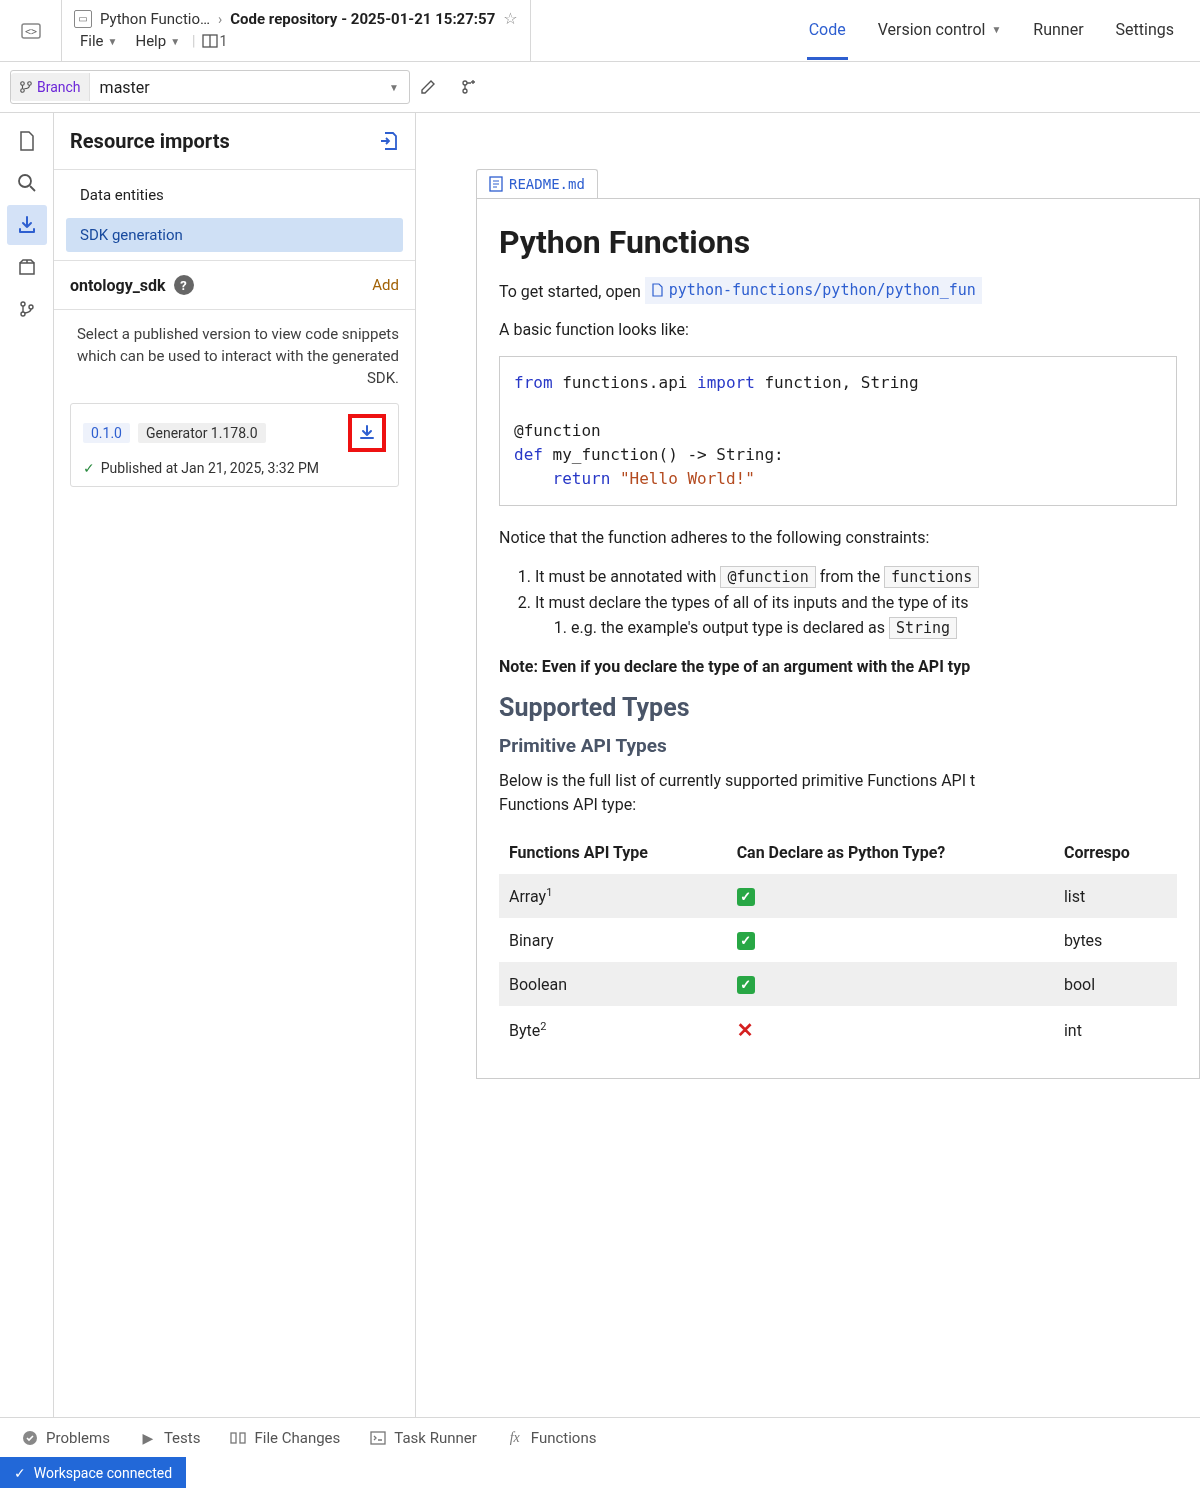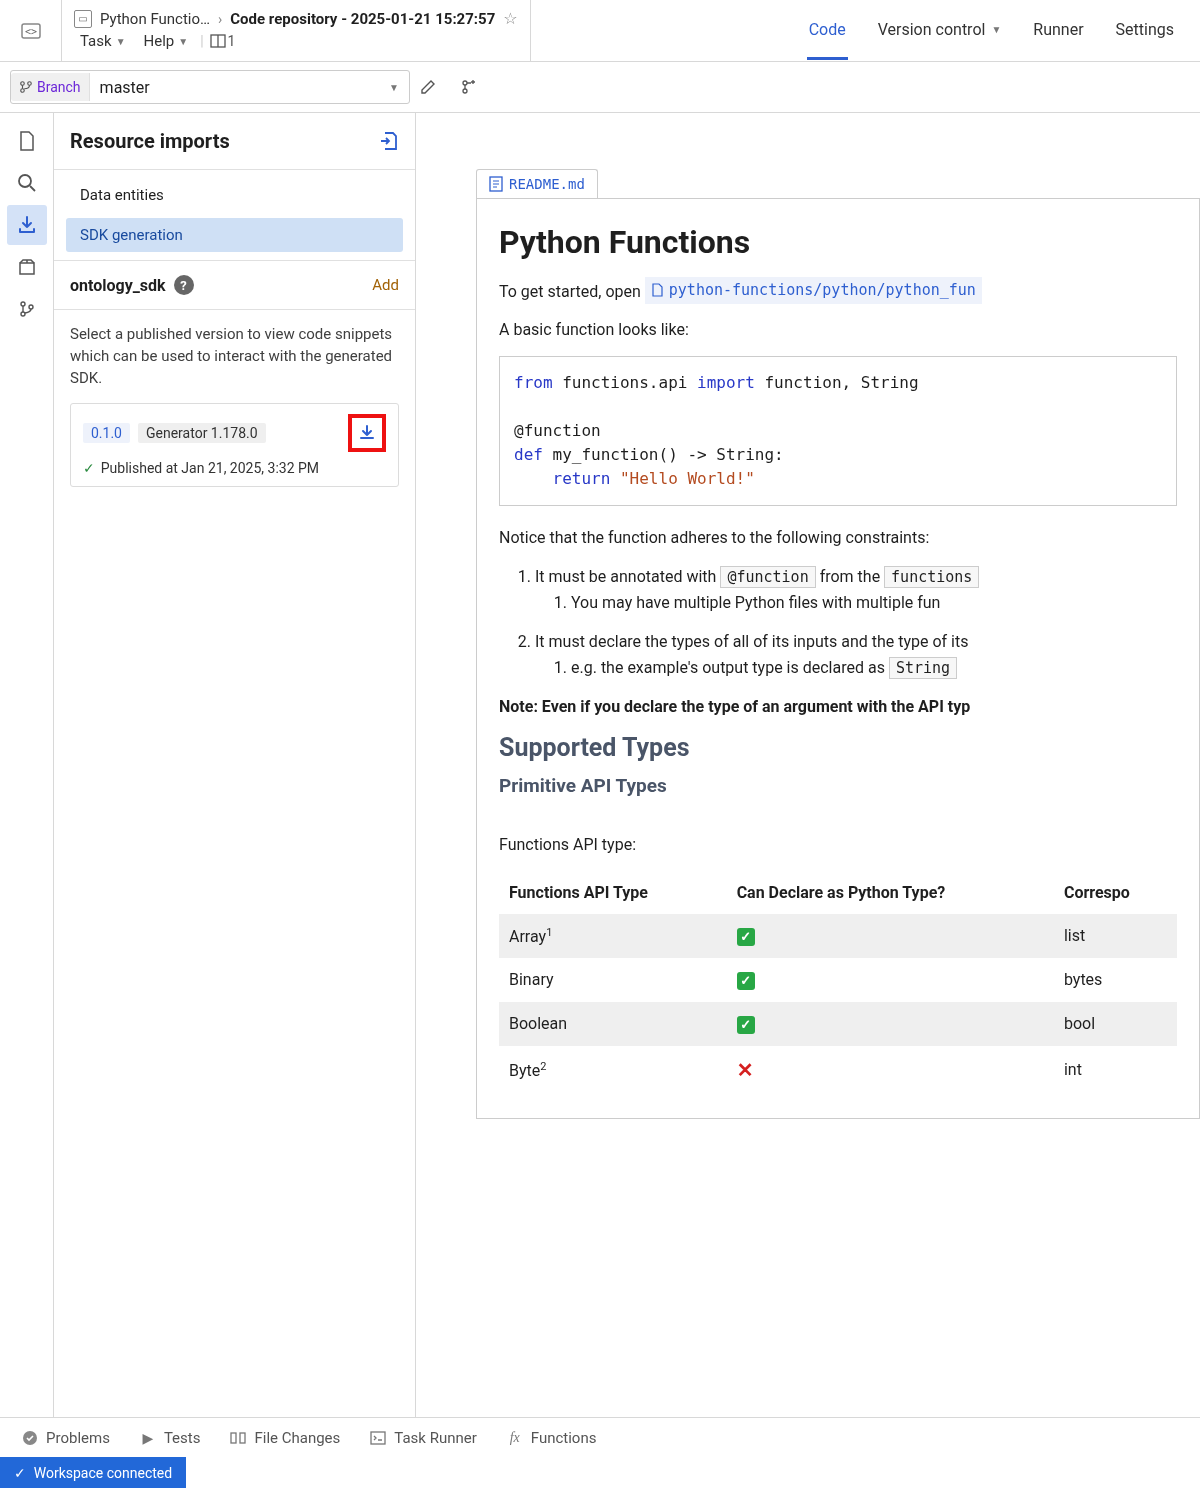--- a/index.html
+++ b/index.html
@@ -37,21 +37,21 @@
 .panel-title { font-size: 20px; font-weight: 700; }
 .panel-header-icon { color: #2e5fd0; font-size: 18px; }
 .sub-tabs { display: flex; padding: 8px 12px; gap: 6px; border-bottom: 1px solid #e0e0e0; flex-direction: column; }
 .sub-tab { padding: 8px 14px; font-size: 15px; border-radius: 3px; cursor: pointer; }
 .sub-tab.active { background: #cfe0f5; color: #184a9e; }
 .sdk-row { display: flex; align-items: center; justify-content: space-between; padding: 14px 16px; border-bottom: 1px solid #e0e0e0; }
 .sdk-name { display: flex; align-items: center; gap: 8px; font-weight: 700; font-size: 16px; }
 .help-badge { width: 20px; height: 20px; border-radius: 50%; background: #666; color: #fff; display: inline-flex; align-items: center; justify-content: center; font-size: 13px; font-weight: 700; }
 .add-link { color: #a16207; font-size: 15px; cursor: pointer; }
 .panel-body { padding: 14px 16px; }
-.panel-desc { color: #404040; font-size: 15px; line-height: 1.45; margin-bottom: 14px; }
+.panel-desc { color: #404040; font-size: 15px; line-height: 1.45; margin-bottom: 14px; text-align: right; }
 .version-card { border: 1px solid #dcdcdc; border-radius: 3px; padding: 10px 12px; }
 .vc-top { display: flex; align-items: center; justify-content: space-between; }
 .vc-badges { display: flex; align-items: center; gap: 8px; }
 .badge { padding: 2px 8px; border-radius: 2px; font-size: 14px; }
 .badge-ver { background: #eef2fb; color: #2e5fd0; }
 .badge-gen { background: #efefef; color: #333; }
 .dl-btn { width: 38px; height: 38px; display: flex; align-items: center; justify-content: center; border: 4px solid #e11; cursor: pointer; }
 .dl-icon { color: #2e5fd0; font-size: 18px; }
 .vc-foot { display: flex; align-items: center; gap: 6px; margin-top: 8px; color: #333; font-size: 14px; }
 .check { color: #2a8a3f; }
@@ -100,21 +100,21 @@
     <div class="breadcrumb-area">
       <div class="breadcrumb-row">
         <span class="bc-icon">▭</span>
         <span class="bc-trunc">Python Functio…</span>
         <span class="bc-sep">›</span>
         <span class="bc-bold">Code repository - 2025-01-21 15:27:57</span>
         <span class="star">☆</span>
       </div>
       <div class="menu-row">
         <div class="menu-item">
-            <span>Task</span>
+            <span>File</span>
             <span class="menu-caret">▼</span>
           </div>
         <div class="menu-item">
             <span>Help</span>
             <span class="menu-caret">▼</span>
           </div>
         <span class="divider">|</span>
         <div class="tool-icon">
           <svg width="16" height="16" viewBox="0 0 16 16">
               <rect x="1" y="2" width="14" height="12" fill="none" stroke="#555" stroke-width="1.3"></rect>
@@ -272,35 +272,32 @@
       <p>A basic function looks like:</p>
       <div class="code-block"><span class="kw">from</span><span> functions.api </span><span class="kw">import</span><span> function, String</span>
 
 <span>@function</span>
 <span class="kw2">def</span><span> my_function() -&gt; String:</span>
 <span>    </span><span class="kw2">return</span><span> </span><span class="str">"Hello World!"</span></div>
       <p>Notice that the function adheres to the following constraints:</p>
       <ol>
         <li>
           <span>It must be annotated with </span><code class="icode">@function</code><span> from the </span><code class="icode">functions</code>
-          <ol>
-              <li>You may have multiple Python files with multiple fun</li>
-            </ol>
         </li>
         <li>
           <span>It must declare the types of all of its inputs and the type of its</span>
           <ol>
               <li><span>e.g. the example's output type is declared as </span><code class="icode">String</code></li>
             </ol>
         </li>
       </ol>
       <p><b>Note: Even if you declare the type of an argument with the API typ</b></p>
       <h2>Supported Types</h2>
       <h3>Primitive API Types</h3>
-      <p><br><span>Functions API type:</span></p>
+      <p><span>Below is the full list of currently supported primitive Functions API t</span><br><span>Functions API type:</span></p>
       <table class="types-table">
         <thead>
             <tr>
           <th>Functions API Type</th>
           <th>Can Declare as Python Type?</th>
           <th>Correspo</th>
         </tr>
           </thead>
         <tbody id="types-body">
             <tr>

